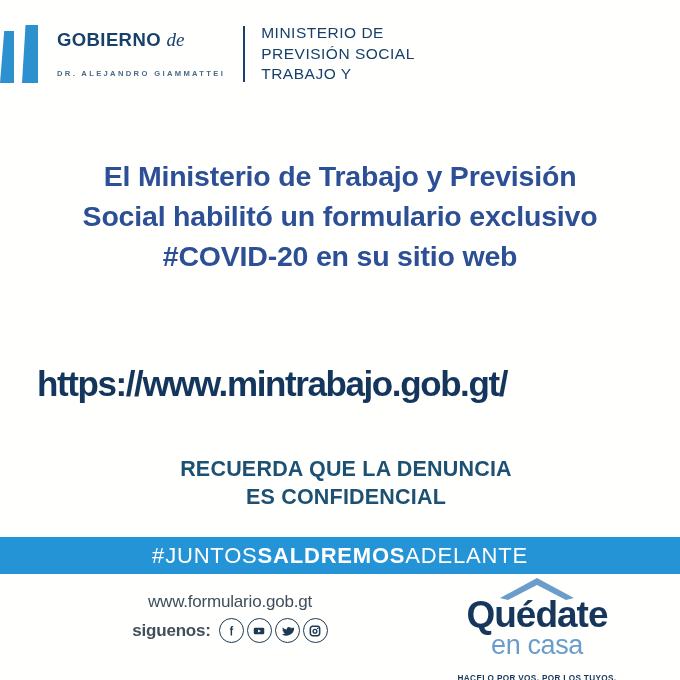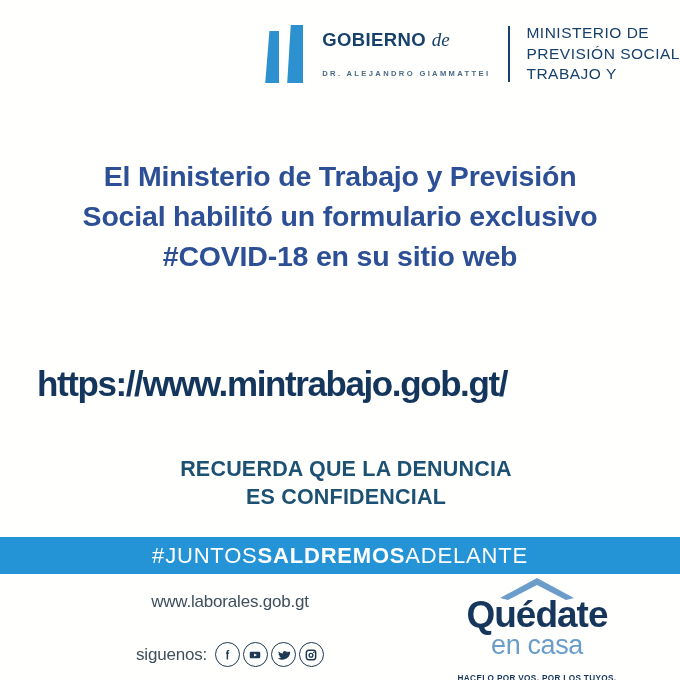--- a/index.html
+++ b/index.html
@@ -25,21 +25,21 @@
 
   
   .header {
     position: absolute;
     top: 18px;
     left: 0;
     width: 680px;
     height: 72px;
     display: flex;
     align-items: center;
-    justify-content: flex-end;
+    justify-content: flex-start;
     gap: 0px;
   }
   .gob-logo {
     display: flex;
     align-items: center;
     gap: 11px;
   }
   .logo-mark {
     width: 46px;
     height: 58px;
@@ -187,25 +187,26 @@
     color: #3b4b57;
   }
   .site {
     font-size: 17px;
     color: #3f4f5b;
     text-align: center;
     letter-spacing: -0.2px;
     white-space: nowrap;
   }
   .follow-row {
-    margin-top: 30px;
+    margin-top: 6px;
     display: flex;
     align-items: center;
     justify-content: center;
     gap: 8px;
+    font-weight: bold;
   }
   .follow-label {
     font-size: 17px;
     color: #3f4f5b;
     letter-spacing: -0.2px;
   }
   .social-icons {
     display: flex;
     gap: 3px;
   }
@@ -297,36 +298,36 @@
     <div class="ministry">
       <div>MINISTERIO DE</div>
       <div>PREVISIÓN SOCIAL</div>
       <div>TRABAJO Y</div>
     </div>
   </div>
 
   <div class="headline">
     <span class="ln">El Ministerio de Trabajo y Previsión</span>
     <span class="ln">Social habilitó un formulario exclusivo</span>
-    <span class="ln">#COVID-18  en su sitio web</span>
+    <span class="ln">#COVID-20  en su sitio web</span>
   </div>
 
   <div class="url">https://www.mintrabajo.gob.gt/</div>
 
   <div class="confidential">
     <span class="ln">RECUERDA QUE LA DENUNCIA</span>
     <span class="ln">ES CONFIDENCIAL</span>
   </div>
 
   <div class="banner">
     <div class="banner-text"><span>#JUNTOS</span><b>SALDREMOS</b><span>ADELANTE</span></div>
   </div>
 
   <div class="footer-left">
-    <div class="site">www.laborales.gob.gt</div>
+    <div class="site">www.formulario.gob.gt</div>
     <div class="follow-row">
       <span class="follow-label">siguenos:</span>
       <span class="social-icons">
 
         <span class="ico">
           <svg width="13" height="13" viewBox="0 0 24 24" aria-hidden="true">
             <path fill="#1d3a52" d="M15.2 8.2h-2.1V6.9c0-.6.4-.8.7-.8h1.3V3.6h-1.9c-2.2 0-2.8 1.6-2.8 2.7v1.9H9.1v2.6h1.3V21h2.7v-10.2h1.8l.3-2.6z"></path>
           </svg>
         </span>
 

